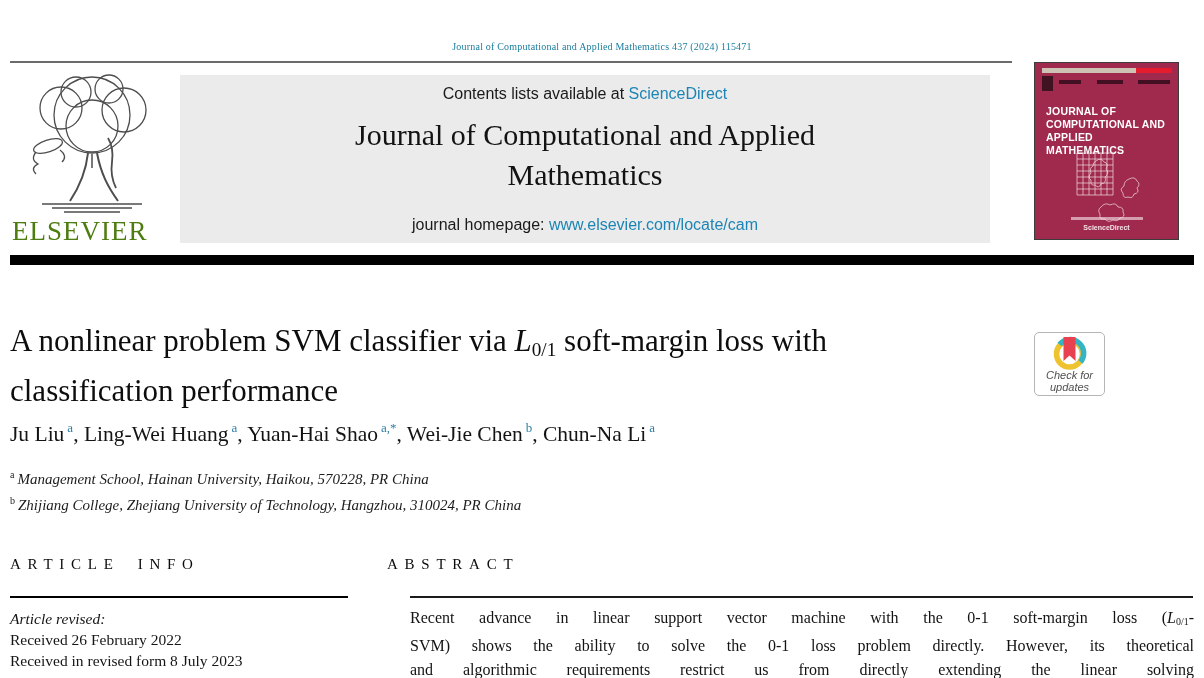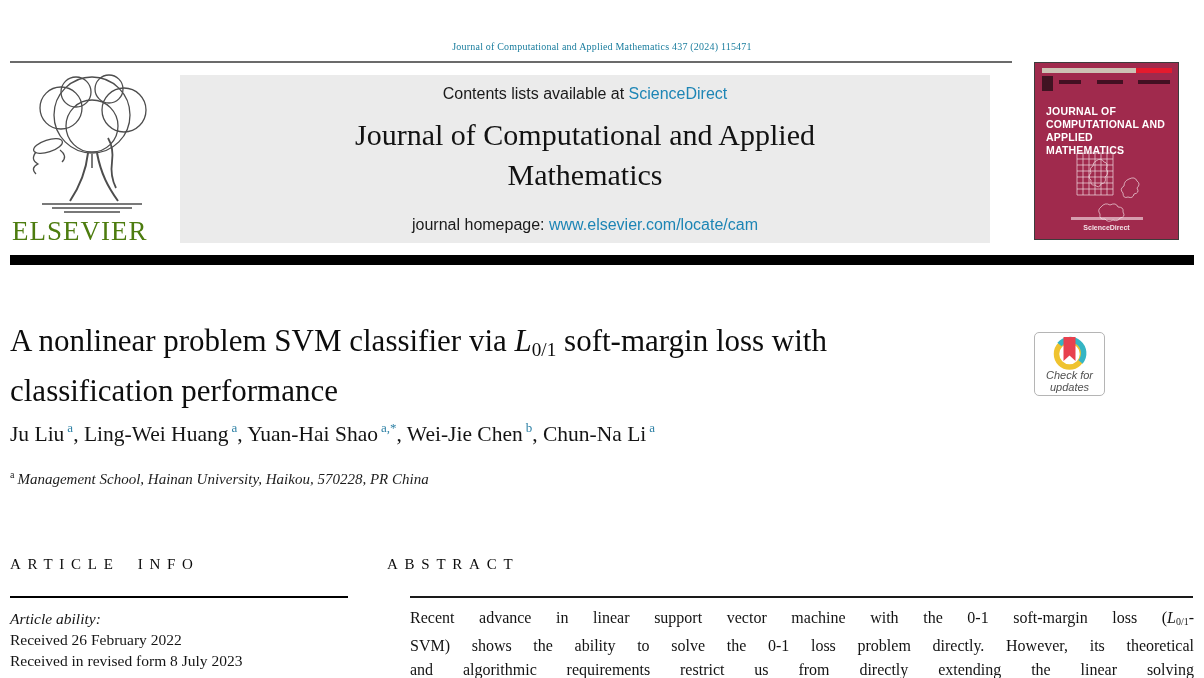--- a/index.html
+++ b/index.html
@@ -165,29 +165,30 @@
       <text x="34.5" y="58" text-anchor="middle" font-family="Liberation Sans, sans-serif" font-size="11" fill="#4f4f4f">updates</text>
     </svg>
   </div>
 
   <div id="authors" class="abs">
     <span><span>Ju Liu</span><sup class="asup">a</sup><span>, </span></span><span><span>Ling-Wei Huang</span><sup class="asup">a</sup><span>, </span></span><span><span>Yuan-Hai Shao</span><sup class="asup">a,*</sup><span>, </span></span><span><span>Wei-Jie Chen</span><sup class="asup">b</sup><span>, </span></span><span><span>Chun-Na Li</span><sup class="asup">a</sup><span></span></span>
   </div>
 
   <div id="affils" class="abs">
     <div><sup class="affsup">a</sup><span class="aff-text">Management School, Hainan University, Haikou, 570228, PR China</span></div>
+    <div><sup class="affsup">b</sup><span class="aff-text">Zhijiang College, Zhejiang University of Technology, Hangzhou, 310024, PR China</span></div>
   </div>
 
   <div id="info-heading" class="abs sec-heading">ARTICLE INFO</div>
   <div id="abs-heading" class="abs sec-heading">ABSTRACT</div>
   <div id="info-rule" class="abs"></div>
   <div id="abs-rule" class="abs"></div>
 
   <div id="history" class="abs">
-    <div id="history-label">Article ability:</div>
+    <div id="history-label">Article revised:</div>
     <div>Received 26 February 2022</div>
     <div>Received in revised form 8 July 2023</div>
   </div>
 
   <div id="abstract-body" class="abs">
     <div class="abs-line"><span>Recent advance in linear support vector machine with the 0-1 soft-margin loss (</span><span class="math-base">L</span><sub class="math-sub">0/1</sub><span>-</span></div>
     <div class="abs-line">SVM) shows the ability to solve the 0-1 loss problem directly. However, its theoretical</div>
     <div class="abs-line">and algorithmic requirements restrict us from directly extending the linear solving</div>
   </div>
 

